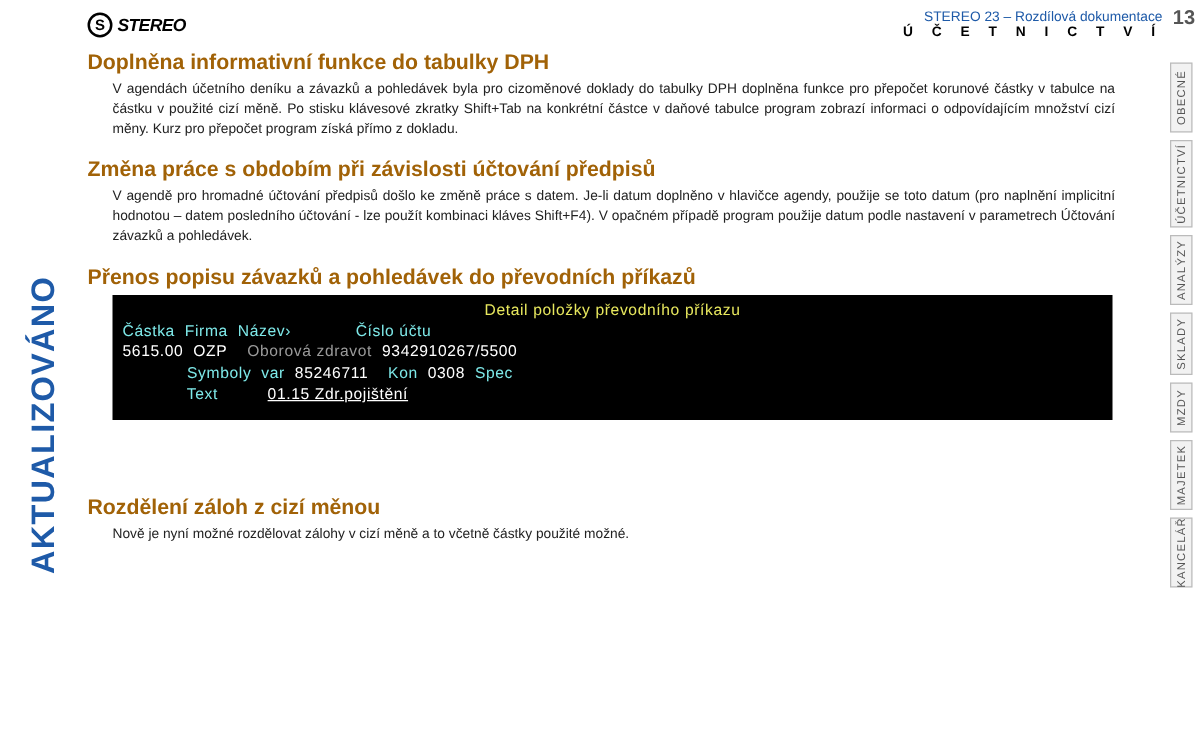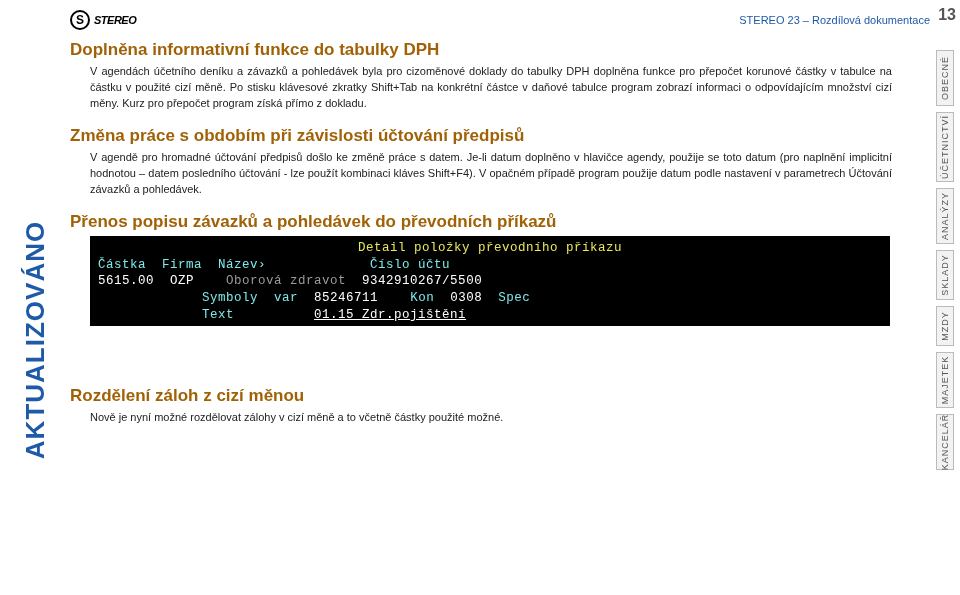--- a/index.html
+++ b/index.html
@@ -2,57 +2,58 @@
 <html><head>
 <meta charset="utf-8">
 <style>
   * { margin:0; padding:0; box-sizing:border-box; }
   body { width:960px; height:595px; font-family:Arial,Helvetica,sans-serif; background:#fff; position:relative; overflow:hidden; }
 
   
   .header { position:absolute; left:70px; top:8px; right:30px; height:24px; display:flex; align-items:center; }
   .logo-wrap { display:flex; align-items:center; }
   .logo-s { width:20px; height:20px; border:2px solid #000; border-radius:50%; display:flex; align-items:center; justify-content:center; font-weight:900; font-size:12px; margin-right:4px; }
-  .logo-text { font-weight:900; font-style:italic; font-size:11px; letter-spacing:-0.5px; }
+  .logo-text { font-weight:900; font-style:italic; font-size:14px; letter-spacing:-0.5px; }
   .header-right { margin-left:auto; text-align:right; }
   .hr-top { color:#1e5aa8; font-size:11px; }
   .hr-bot { font-size:11px; letter-spacing:6px; font-weight:600; }
   .page-num { position:absolute; right:4px; top:6px; font-size:16px; font-weight:600; color:#555; }
 
   
   .side-vert { position:absolute; left:20px; top:50px; bottom:10px; width:30px; }
   .side-word { position:absolute; top:290px; left:50%; transform:translate(-50%,-50%) rotate(-90deg); color:#1e5aa8; font-weight:900; font-size:26px; letter-spacing:1px; white-space:nowrap; }
   .right-tabs { position:absolute; right:6px; top:50px; width:18px; }
   .rtab { width:18px; background:#f2f2f2; border:1px solid #bbb; margin-bottom:6px; display:flex; align-items:center; justify-content:center; }
   .rtab span { transform:rotate(-90deg); font-size:9px; letter-spacing:1px; white-space:nowrap; color:#555; }
 
   
   .main { position:absolute; left:70px; top:40px; right:30px; }
   h2.sec { color:#a16207; font-weight:900; font-size:17px; margin-bottom:4px; }
   p.body { font-size:11px; line-height:1.45; color:#222; margin-bottom:14px; text-align:justify; padding-right:38px; }
   p.body.indent { padding-left:20px; }
 
   
-  .term { background:#000; color:#aaa; font-family:Liberation Mono, monospace; font-size:12.5px; padding:4px 8px 2px 8px; margin:2px 40px 20px 20px; line-height:1.35; letter-spacing:.5px; }
+  .term { background:#000; color:#aaa; font-family:Liberation Sans, sans-serif; font-size:12.5px; padding:4px 8px 12px 8px; margin:2px 40px 20px 20px; line-height:1.35; letter-spacing:.5px; }
   .term .y { color:#e8e85e; }
   .term .c { color:#7ee9e9; }
   .term .w { color:#fff;margin-top:20px; }
   .term .g { color:#9a9a9a; }
   .term-title-row { text-align:center; }
 </style>
 </head>
 <body>
 
 <div class="header">
   <div class="logo-wrap">
     <div class="logo-s">S</div>
     <div class="logo-text">STEREO</div>
   </div>
   <div class="header-right">
     <div class="hr-top">STEREO 23 – Rozdílová dokumentace</div>
+    <div class="hr-bot">Ú Č E T N I C T V Í</div>
   </div>
 </div>
 <div class="page-num">13</div>
 
 <div class="side-vert">
   <div class="side-word">AKTUALIZOVÁNO</div>
 </div>
 
 <div class="right-tabs" id="rtabs">
     <div class="rtab" style="height: 56px;">

